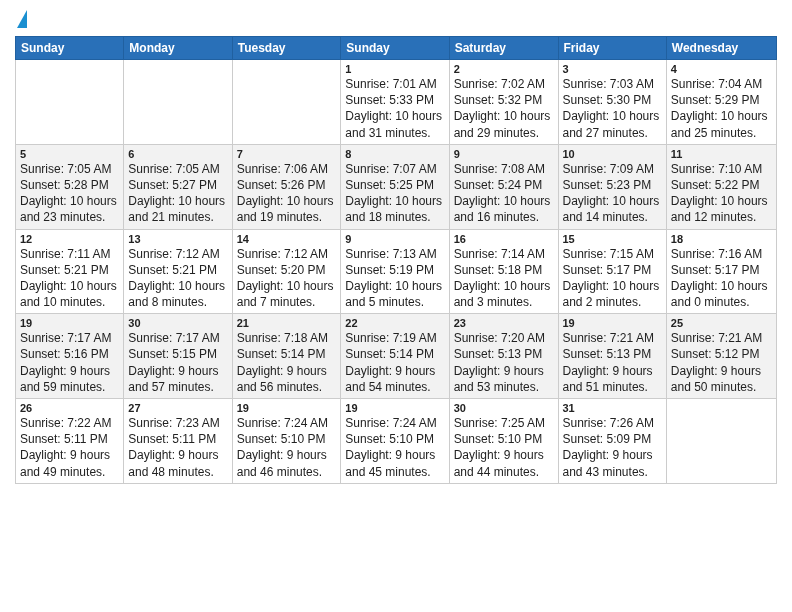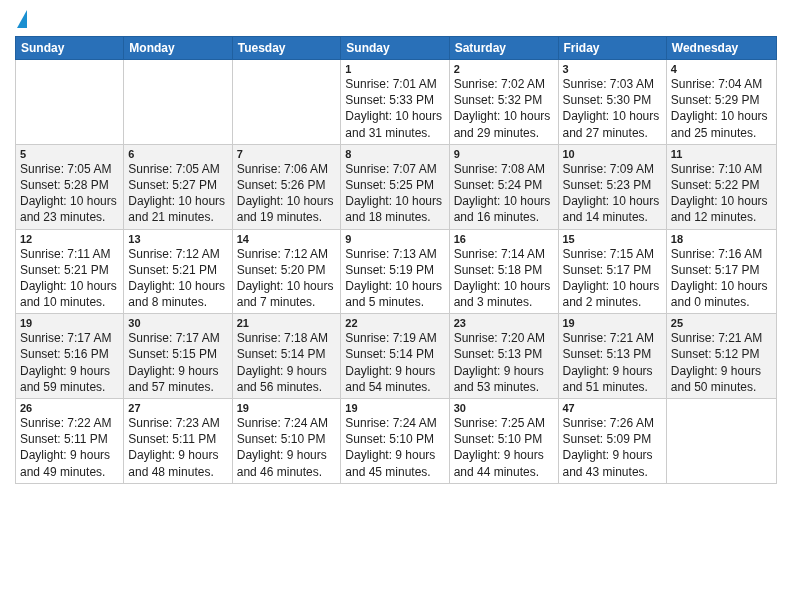--- a/index.html
+++ b/index.html
@@ -266,20 +266,20 @@
           </td>
           <td>
             <span class="day-num">19</span>
             <div class="day-info">Sunrise: 7:24 AM<br>Sunset: 5:10 PM<br>Daylight: 9 hours<br>and 45 minutes.</div>
           </td>
           <td>
             <span class="day-num">30</span>
             <div class="day-info">Sunrise: 7:25 AM<br>Sunset: 5:10 PM<br>Daylight: 9 hours<br>and 44 minutes.</div>
           </td>
           <td>
-            <span class="day-num">47</span>
+            <span class="day-num">31</span>
             <div class="day-info">Sunrise: 7:26 AM<br>Sunset: 5:09 PM<br>Daylight: 9 hours<br>and 43 minutes.</div>
           </td>
           <td class="empty-cell"></td>
         </tr>
       </tbody>
   </table>
 </div>
 
 </body></html>

